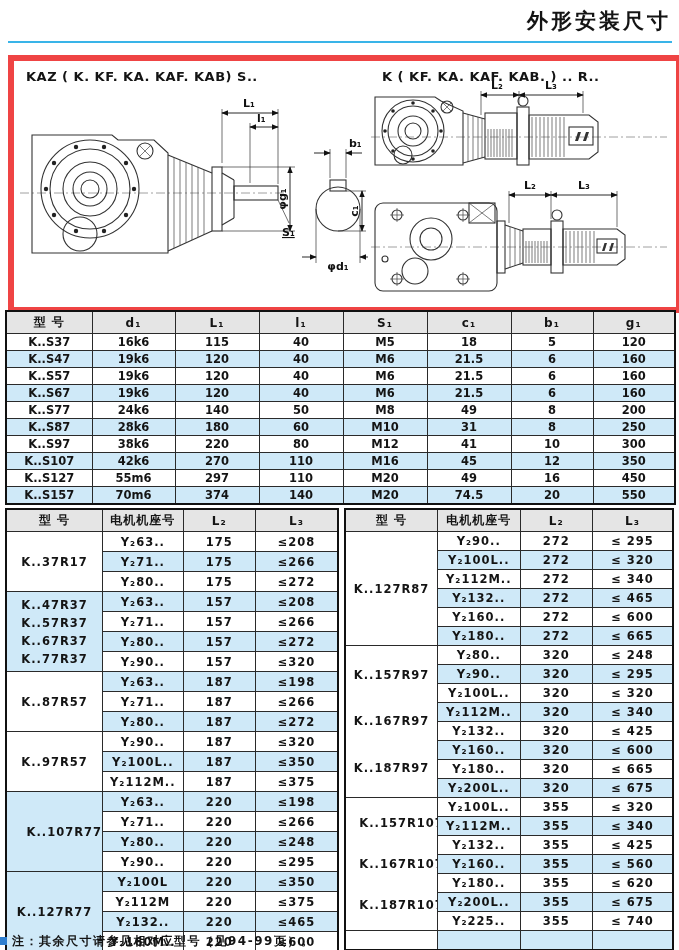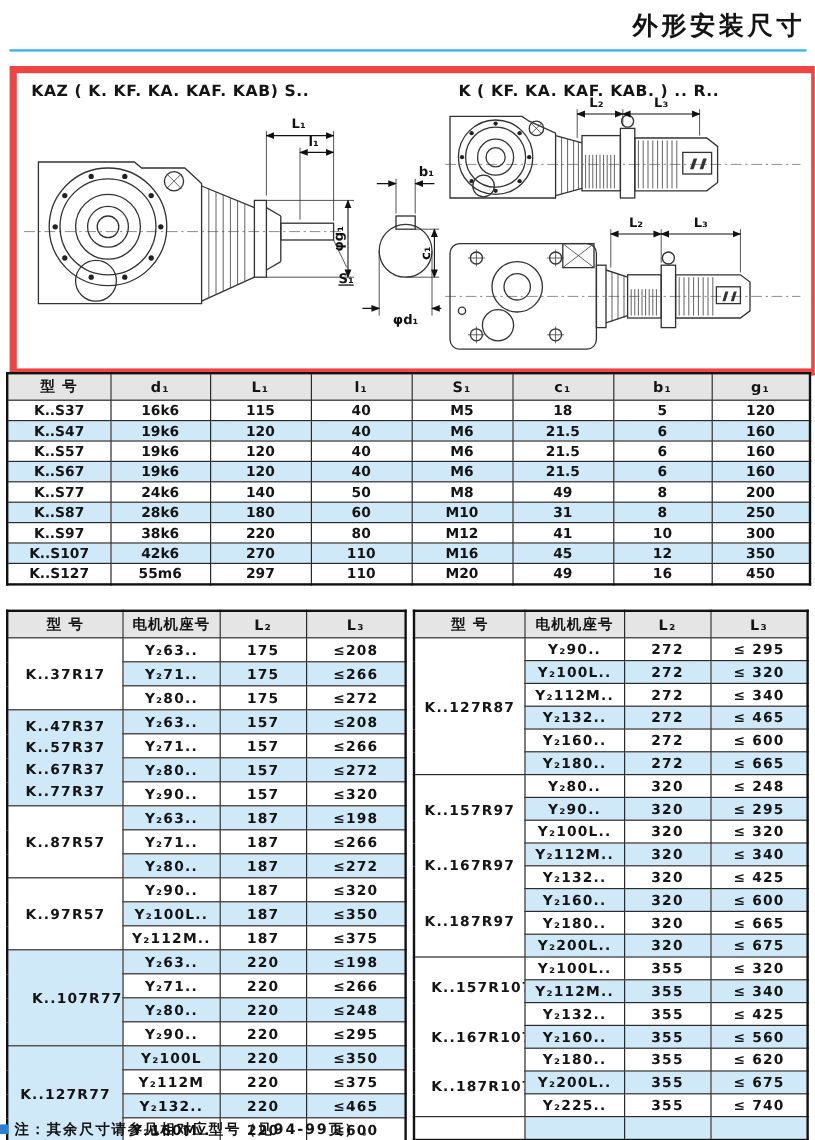--- a/index.html
+++ b/index.html
@@ -366,20 +366,30 @@
       <tr>
         <td>K..S127</td>
         <td>55m6</td>
         <td>297</td>
         <td>110</td>
         <td>M20</td>
         <td>49</td>
         <td>16</td>
         <td>450</td>
       </tr>
+      <tr class="alt">
+        <td>K..S157</td>
+        <td>70m6</td>
+        <td>374</td>
+        <td>140</td>
+        <td>M20</td>
+        <td>74.5</td>
+        <td>20</td>
+        <td>550</td>
+      </tr>
     </tbody>
 </table>
 
 <table id="mtl" class="mt">
   <colgroup>
       <col style="width:96px">
       <col style="width:80px">
       <col style="width:72px">
       <col style="width:82px">
     </colgroup>

